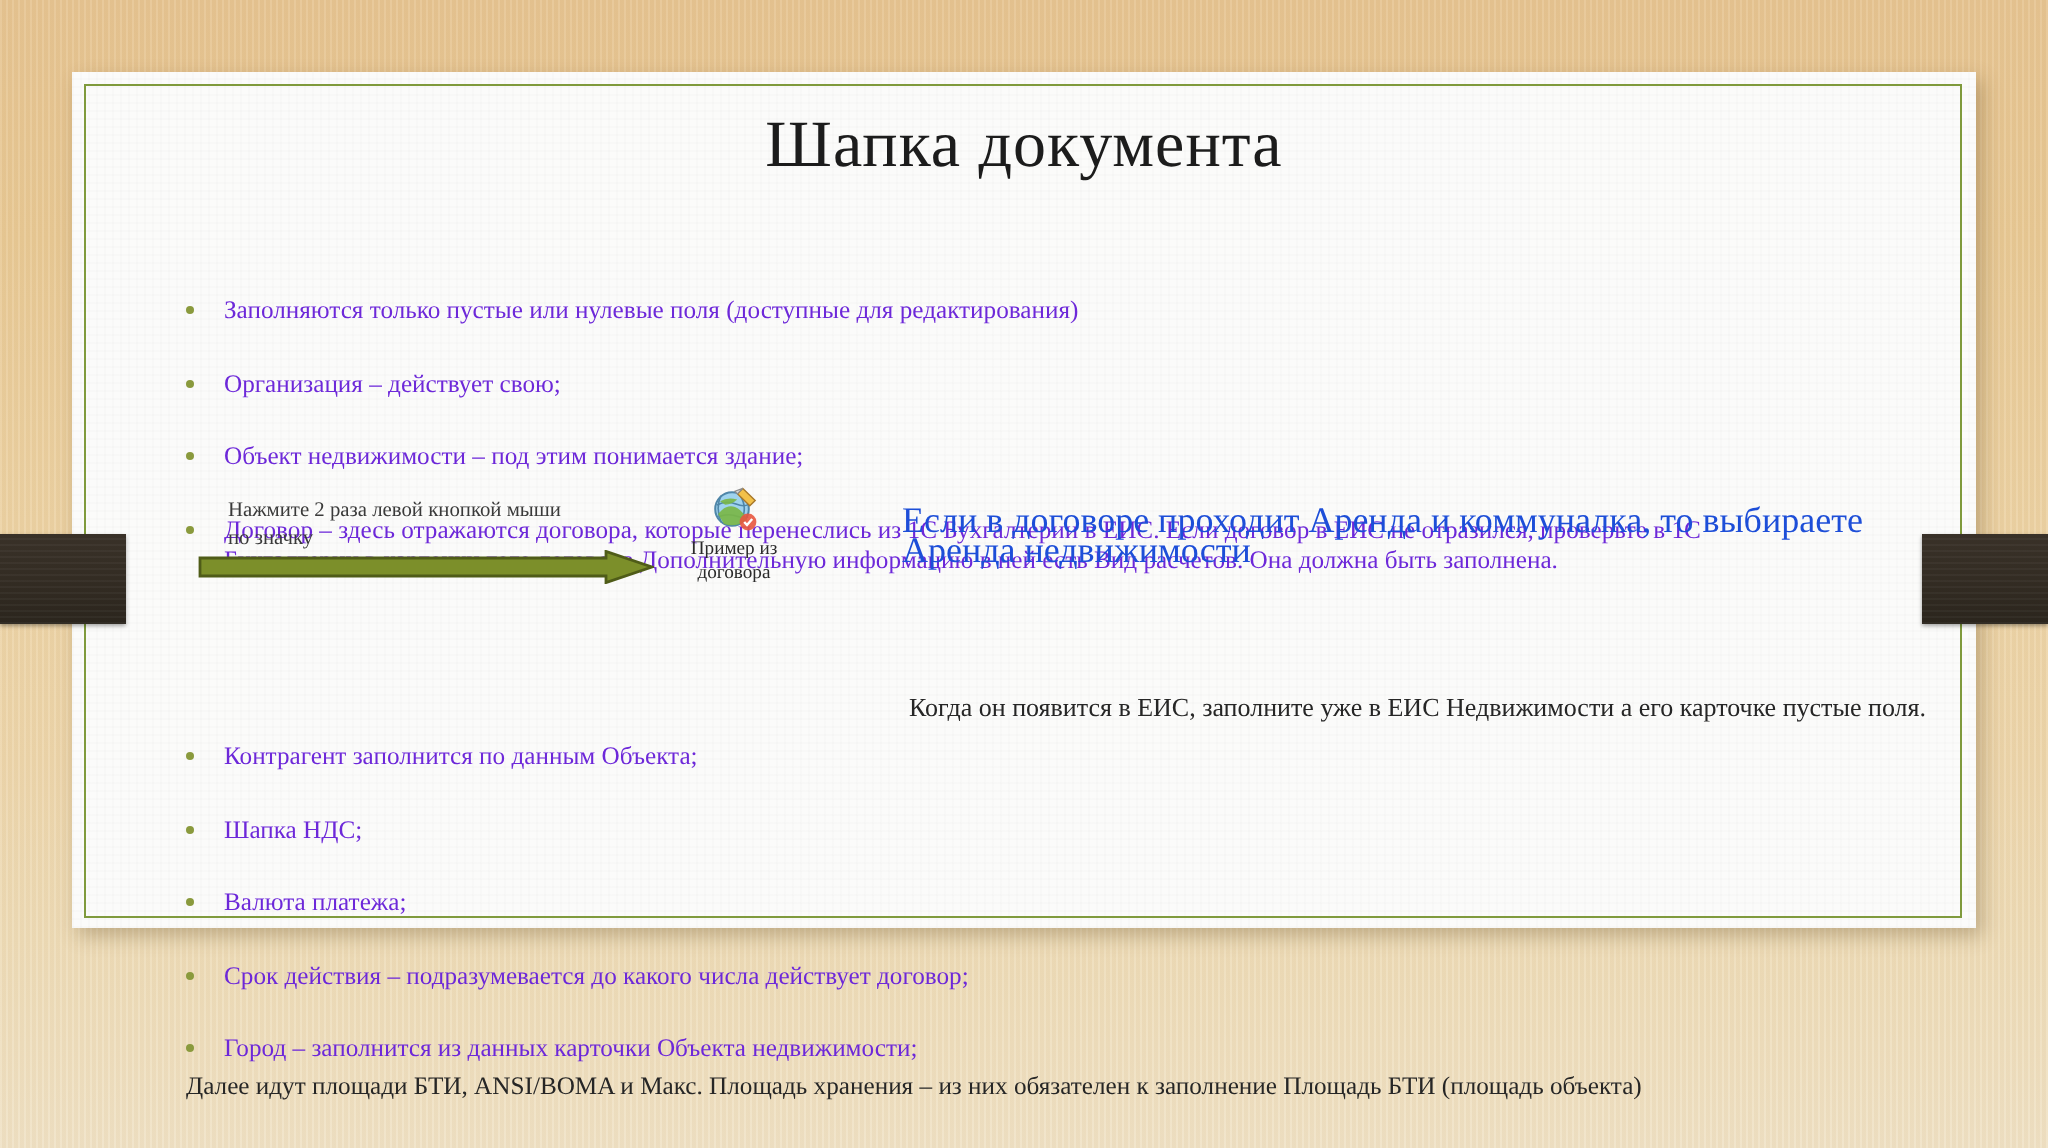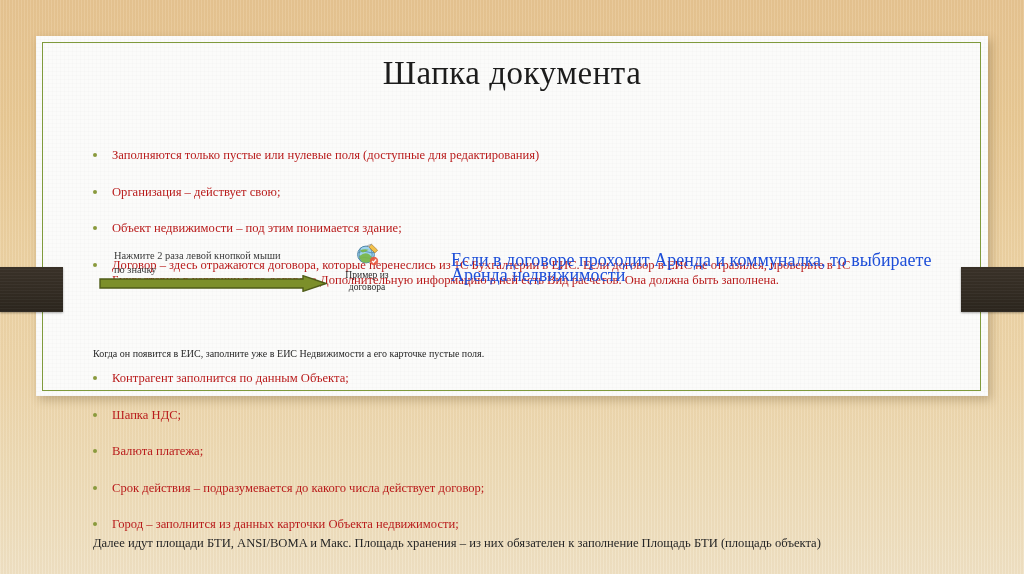--- a/index.html
+++ b/index.html
@@ -37,21 +37,21 @@
         rgba(160,120,60,0.055) 3px);
     opacity: .85;
   }
 
   
   #slide {
     position: absolute;
     left: 36px;
     top: 36px;
     width: 952px;
-    height: 360px;
+    height: 428px;
     background: #fbfbfa;
     box-shadow: 3px 4px 9px rgba(90,65,25,0.30);
   }
   #slide::before {
     content: "";
     position: absolute;
     inset: 0;
     background-image:
       repeating-linear-gradient(0deg,
         rgba(0,0,0,0.012) 0px,
@@ -99,21 +99,21 @@
   ul.bullets {
     list-style: none;
     margin: 0;
     padding: 0;
   }
   li.bullet {
     position: relative;
     padding-left: 40px;
     font-size: 12.6px;
     line-height: 15px;
-    color: #b91c1c;
+    color: #6d28d9;
     margin: 0;
   }
   li.bullet > .dot {
     position: absolute;
     left: 21px;
     top: 5px;
     width: 4px;
     height: 4px;
     border-radius: 50%;
     background: #8a9a3d;
@@ -177,23 +177,24 @@
     line-height: 15px;
     color: #1d4ed8;
   }
 
   
   #lead-line {
     position: absolute;
     left: 57px;
     top: 310px;
     width: 870px;
-    font-size: 10px;
+    font-size: 13px;
     line-height: 15px;
     color: #262626;
+    text-align: right;
   }
 
   
   #group-bottom {
     position: absolute;
     left: 36px;
     top: 335px;
     width: 900px;
   }
   #group-bottom li.bullet { margin-bottom: 21.5px; }

